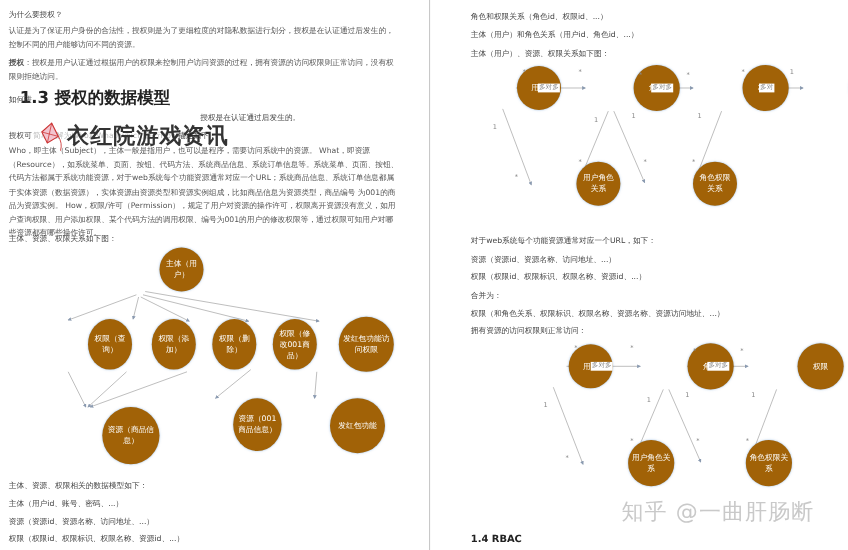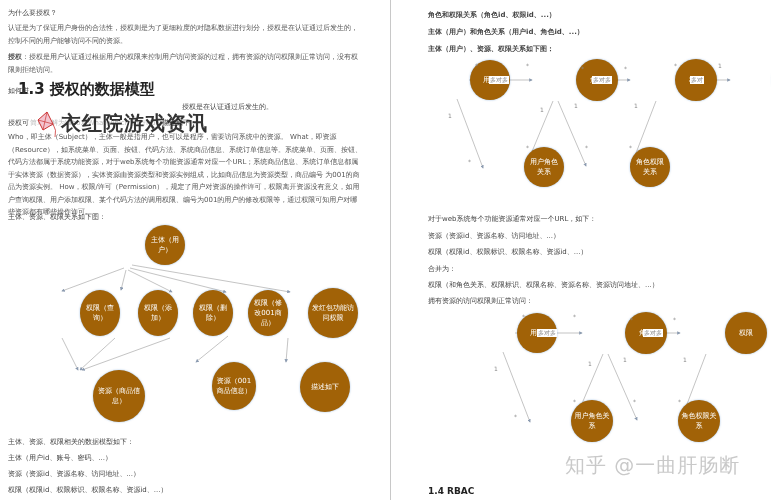--- a/index.html
+++ b/index.html
@@ -1,20 +1,20 @@
 <!DOCTYPE html>
 <html><head>
 <meta charset="utf-8">
 <style>
   html, body { margin:0; padding:0; }
   body { width:771px; height:500px; background:#fff; position:relative; overflow:hidden;
          font-family:"DejaVu Sans","Liberation Sans",sans-serif; color:#333; }
   .page { position:absolute; top:0; height:500px; }
   #left-page { left:0; width:390px; }
-  #right-page { left:391px; width:380px;font-weight:bold; }
+  #right-page { left:391px; width:380px; }
   .sep { position:absolute; left:390px; top:0; width:1px; height:500px; background:#c8c8c8; }
   .t { position:absolute; font-size:7px; line-height:10px; white-space:nowrap; color:#444; }
   .p { position:absolute; font-size:7px; line-height:12.5px; color:#555; }
   .h { position:absolute; font-weight:bold; color:#222; }
   .light { color:#bbb; }
   .node { position:absolute; border-radius:50%; background:#a16207; color:#fff; display:flex;
           align-items:center; justify-content:center; text-align:center; font-size:7px; line-height:10px;
           box-shadow:0 0 2px rgba(74,134,200,.6);margin-left:40px; }
   .node span { display:block; padding:0 3px; }
   svg.lines { position:absolute; left:0; top:0; overflow:visible; }
@@ -82,21 +82,21 @@
     <div class="node" style="left:268px;top:288px;width:50px;height:50px;">
         <span>发红包功能访问权限</span>
       </div>
     <div class="node" style="left:53px;top:370px;width:52px;height:52px;">
         <span>资源（商品信息）</span>
       </div>
     <div class="node" style="left:172px;top:362px;width:44px;height:48px;">
         <span>资源（001商品信息）</span>
       </div>
     <div class="node" style="left:260px;top:362px;width:50px;height:50px;">
-        <span>描述如下</span>
+        <span>发红包功能</span>
       </div>
   </div>
 
   <div class="t" style="left:8px;top:437px;">主体、资源、权限相关的数据模型如下：</div>
   <div class="t" style="left:8px;top:453px;">主体（用户id、账号、密码、...）</div>
   <div class="t" style="left:8px;top:469px;">资源（资源id、资源名称、访问地址、...）</div>
   <div class="t" style="left:8px;top:485px;">权限（权限id、权限标识、权限名称、资源id、...）</div>
 </div>
 
 <div class="watermark">

